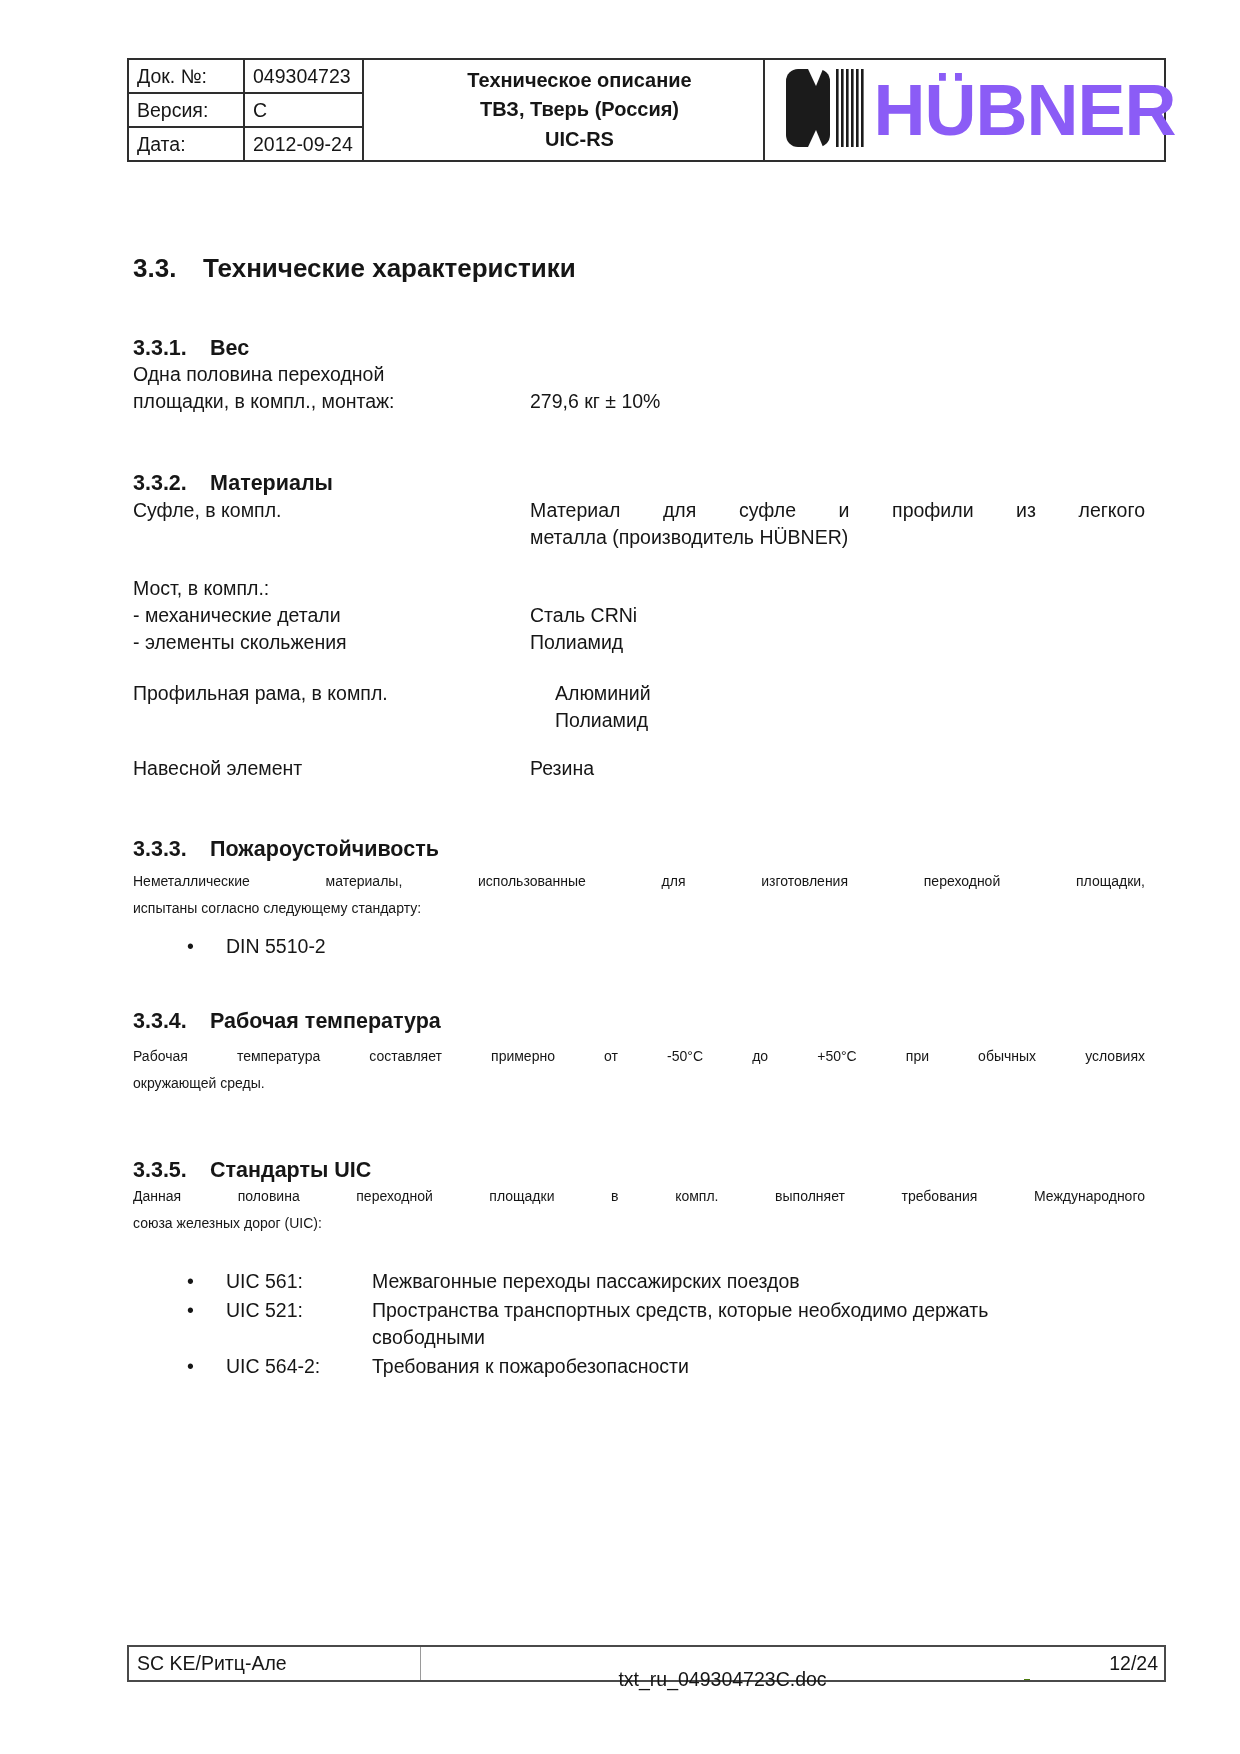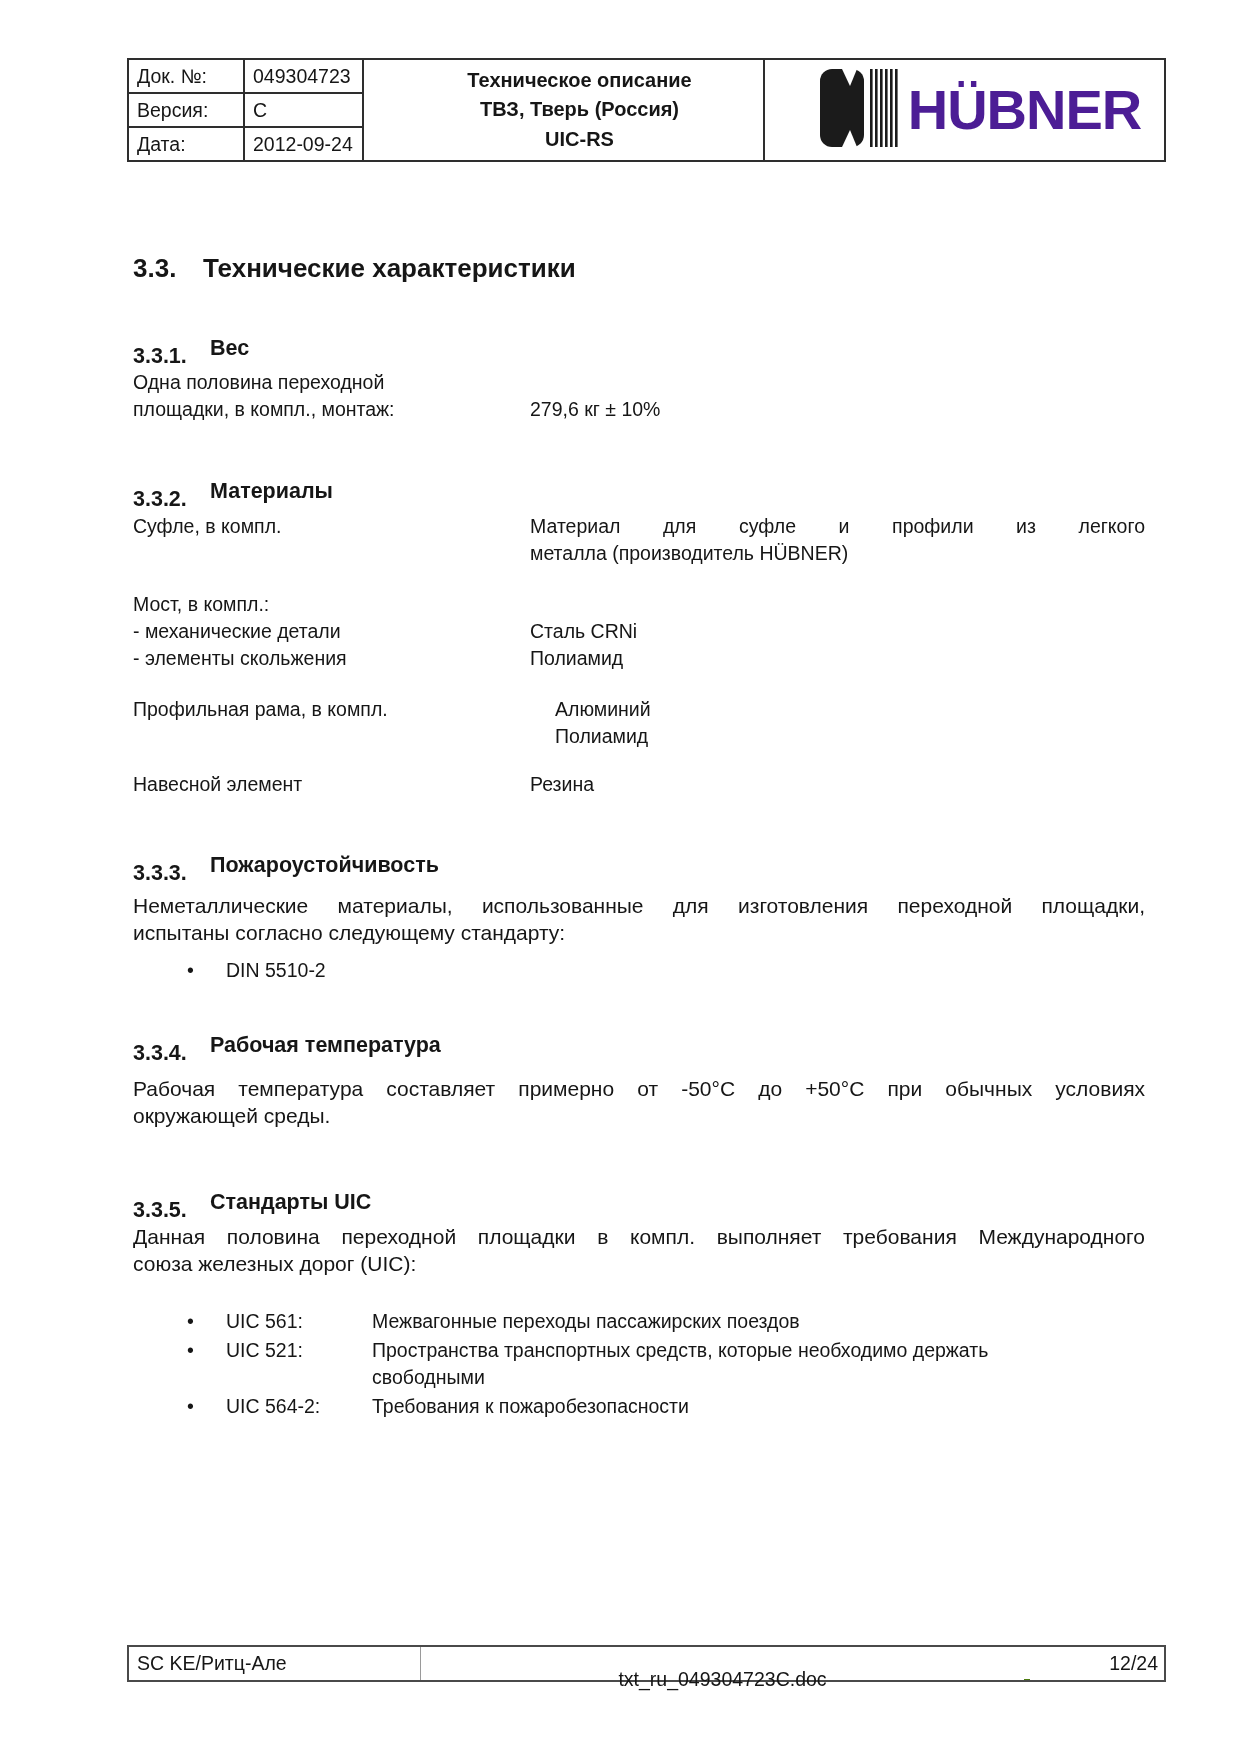--- a/index.html
+++ b/index.html
@@ -22,28 +22,28 @@
   .hdr-left{width:233px;display:flex;flex-direction:column;border-right:2px solid #2e2e2e;}
   .hdr-row{flex:1;display:flex;border-bottom:2px solid #2e2e2e;}
   .hdr-row:last-child{border-bottom:none;}
   .hdr-label{width:106px;border-right:2px solid #2e2e2e;display:flex;align-items:center;
     padding-left:8px;font-size:19.5px;}
   .hdr-value{flex:1;display:flex;align-items:center;padding-left:8px;font-size:19.5px;}
   .hdr-title{flex:1;border-right:2px solid #2e2e2e;display:flex;flex-direction:column;
     justify-content:space-around;align-items:center;padding:6px 0;}
   .hdr-title div{font-weight:bold;font-size:20px;}
   .hdr-logo{width:367px;display:flex;align-items:center;justify-content:center;gap:6px;}
-  .logo-text{font-weight:bold;font-size:56px;letter-spacing:-1px;color:#4c1d95;line-height:1;}
+  .logo-text{font-weight:bold;font-size:72px;letter-spacing:-1px;color:#8b5cf6;line-height:1;}
   
   .content{position:absolute;left:133px;top:253px;width:1012px;}
   .h1{display:flex;font-weight:bold;font-size:26px;line-height:30px;}
   .h1 .num{width:70px;flex:none;}
   .h2{display:flex;font-weight:bold;font-size:21.5px;line-height:26px;}
-  .h2 .num{width:77px;flex:none;margin-top:8px;}
-  .body-txt{font-size:21px;line-height:27px;}
+  .h2 .num{width:77px;flex:none;}
+  .body-txt{font-size:14px;line-height:27px;}
   .spec{display:grid;grid-template-columns:397px 1fr;font-size:19.5px;line-height:27px;}
   .jline{text-align:justify;text-align-last:justify;}
   .pad-top-line{padding-top:27px;}
   .bullets{font-size:19.5px;line-height:27px;}
   .b-row{display:grid;grid-template-columns:39px 146px 1fr;padding-left:54px;margin-bottom:2px;}
   .b-dot{font-size:19.5px;}
   
   .mt-h331{margin-top:52px;}
   .mt-h332{margin-top:55px;}
   .mt-souffle{margin-top:1px;}

